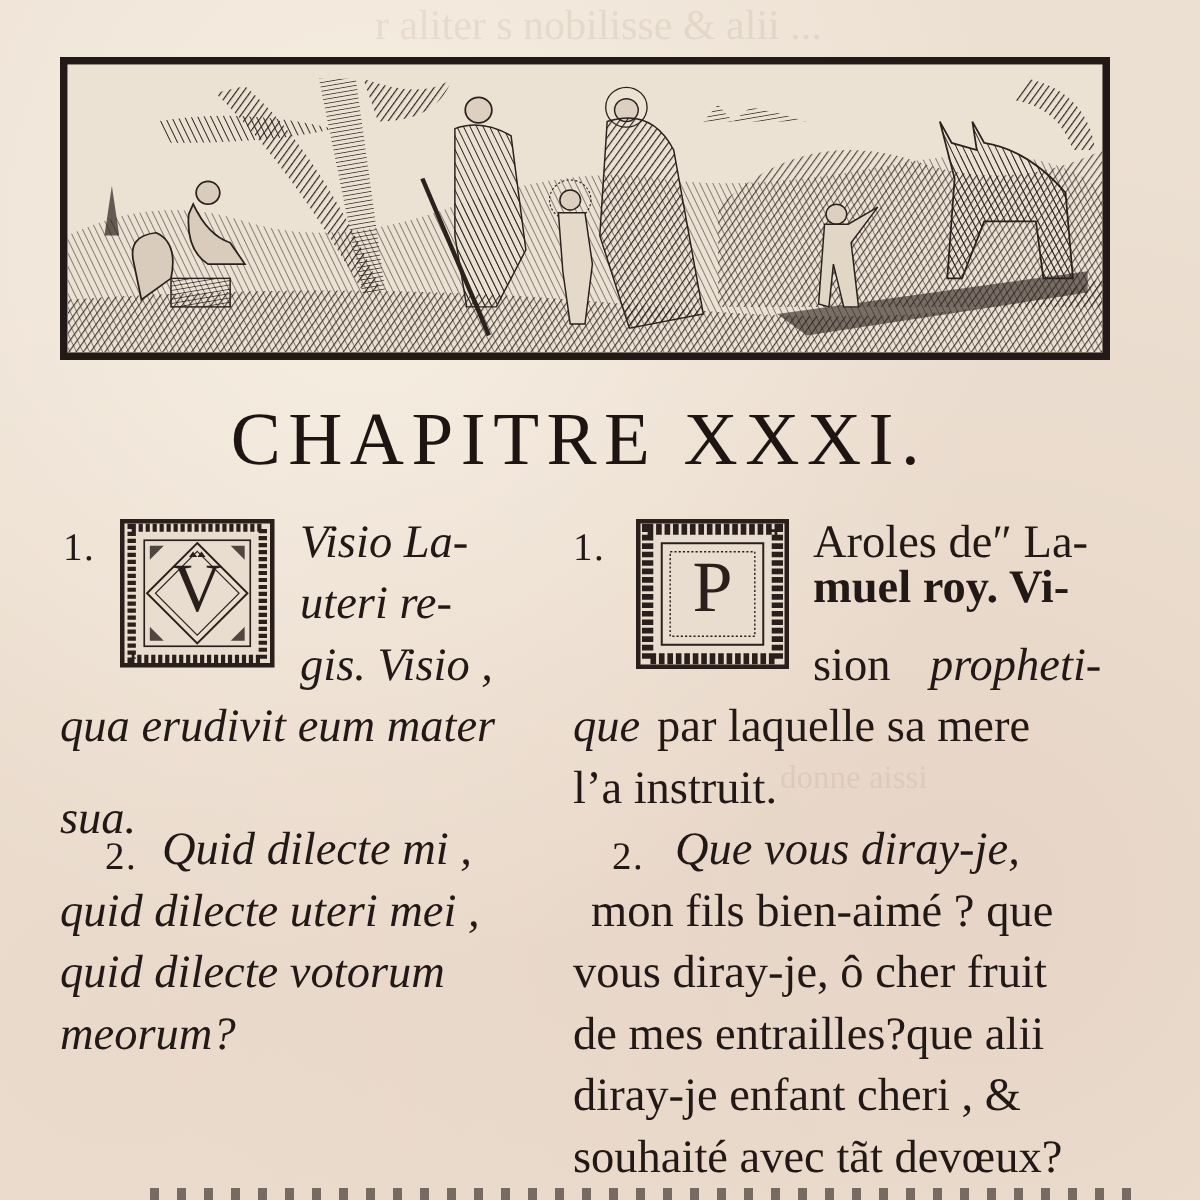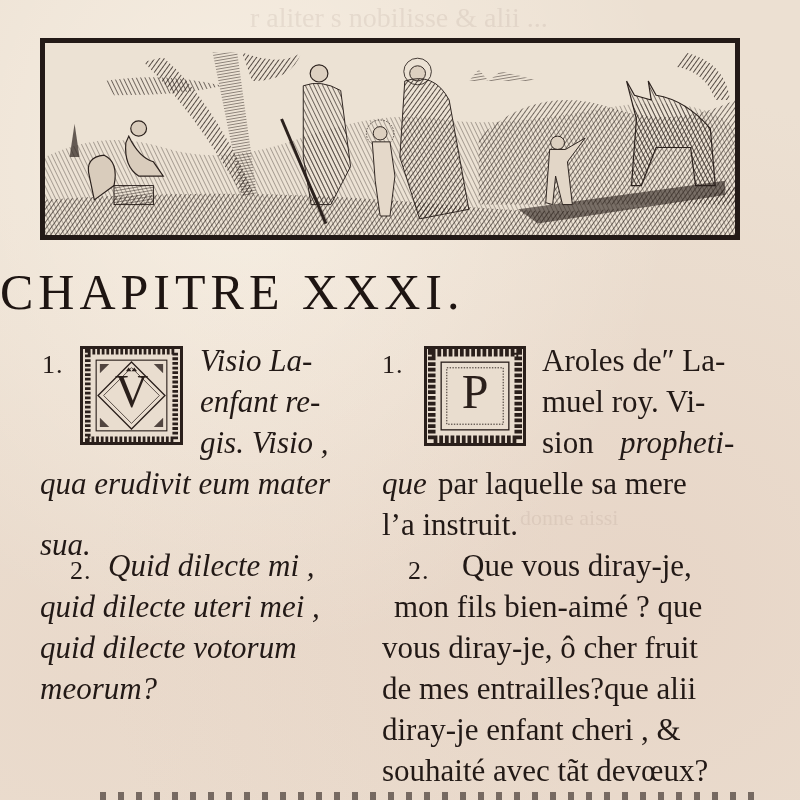--- a/index.html
+++ b/index.html
@@ -41,20 +41,21 @@
     left: 0; top: 0;
     width: 100%; height: 100%;
   }
 
   
   .chapter-title {
     position: absolute;
     left: 0;
     top: 262px;
     width: 772px;
+    text-align: center;
     font-family: "Liberation Serif", "DejaVu Serif", serif;
     font-size: 50px;
     letter-spacing: 5px;
     line-height: 60px;
     color: #1e1512;
   }
 
   
   .col {
     position: absolute;
@@ -180,21 +181,21 @@
         <rect x="3" y="3" width="94" height="94" fill="none" stroke="#2a1f1b" stroke-width="6" stroke-dasharray="3 2"></rect>
         <rect x="12" y="12" width="76" height="76" fill="none" stroke="#2a1f1b" stroke-width="1.2"></rect>
         <polygon points="50,14 86,50 50,86 14,50" fill="none" stroke="#2a1f1b" stroke-width="1.4"></polygon>
         <polygon points="50,20 80,50 50,80 20,50" fill="none" stroke="#2a1f1b" stroke-width="0.8"></polygon>
         <path d="M44 24 L47 20 L50 24 L53 20 L56 24 Z" fill="#2a1f1b"></path>
         <path d="M16 16 L26 16 L16 26 Z M84 16 L74 16 L84 26 Z M16 84 L26 84 L16 74 Z M84 84 L74 84 L84 74 Z" fill="#2a1f1b" opacity="0.8"></path>
       </svg>
       <span class="dropcap-letter" style="top:22px;font-size:46px;font-style:normal;">V</span>
     </div>
     <span class="line justify" style="left:160px;top:0;width:166px;">Visio La-</span>
-    <span class="line justify" style="left:160px;top:41px;width:166px;">enfant re-</span>
+    <span class="line justify" style="left:160px;top:41px;width:166px;">uteri re-</span>
     <span class="line" style="left:160px;top:82px;">gis. Visio ,</span>
     <span class="line" style="left:0;top:123px;">qua erudivit eum mater</span>
     <span class="line" style="left:0;top:164px;margin-top:20px;">sua.</span>
 
     <span class="line verse-num" style="left:30px;top:210px;">2.</span>
     <span class="line" style="left:68px;top:205px;">Quid dilecte mi ,</span>
     <span class="line" style="left:0;top:246px;">quid dilecte uteri mei ,</span>
     <span class="line" style="left:0;top:287px;">quid dilecte votorum</span>
     <span class="line" style="left:0;top:328px;">meorum?</span>
   </div>
@@ -204,29 +205,29 @@
     <span class="line verse-num" style="left:0;top:4px;">1.</span>
     <div class="dropcap" style="left:42px;top:6px;width:102px;height:100px;">
       <svg viewBox="0 0 100 100">
         <rect x="4" y="4" width="92" height="92" fill="none" stroke="#2a1f1b" stroke-width="8" stroke-dasharray="4 2"></rect>
         <rect x="14" y="14" width="72" height="72" fill="none" stroke="#2a1f1b" stroke-width="1.4"></rect>
         <rect x="20" y="20" width="60" height="60" fill="none" stroke="#2a1f1b" stroke-width="1" stroke-dasharray="1.5 1.5"></rect>
       </svg>
       <span class="dropcap-letter" style="top:22px;font-size:48px;">P</span>
     </div>
     <span class="line" style="left:160px;top:0;">Aroles de″ La-</span>
-    <span class="line" style="left:160px;top:41px;">muel roy. Vi-</span>
+    <span class="line" style="left:160px;top:30px;font-weight:bold;">muel roy. Vi-</span>
     <span class="line" style="left:160px;top:82px;">sion</span>
     <span class="line" style="left:238px;top:82px;font-style:italic;">propheti-</span>
     <span class="line" style="left:0;top:123px;font-style:italic;">que</span>
     <span class="line" style="left:56px;top:123px;">par laquelle sa mere</span>
     <span class="line" style="left:0;top:164px;">l’a instruit.</span>
 
     <span class="line verse-num" style="left:26px;top:210px;">2.</span>
-    <span class="line" style="left:80px;top:205px;">Que vous diray-je,</span>
+    <span class="line" style="left:68px;top:205px;font-style:italic;">Que vous diray-je,</span>
     <span class="line" style="left:0;top:246px;margin-left:12px;">mon fils bien-aimé ? que</span>
     <span class="line" style="left:0;top:287px;">vous diray-je, ô cher fruit</span>
     <span class="line" style="left:0;top:328px;">de mes entrailles?que alii</span>
     <span class="line" style="left:0;top:369px;">diray-je enfant cheri , &amp;</span>
     <span class="line" style="left:0;top:410px;">souhaité avec tãt devœux?</span>
   </div>
 
   <div style="position:absolute;left:100px;top:792px;width:660px;height:8px;overflow:hidden;">
     <div style="height:14px;background:repeating-linear-gradient(90deg,#2a1f1b 0 6px,transparent 6px 18px);opacity:0.6;"></div>
   </div>

